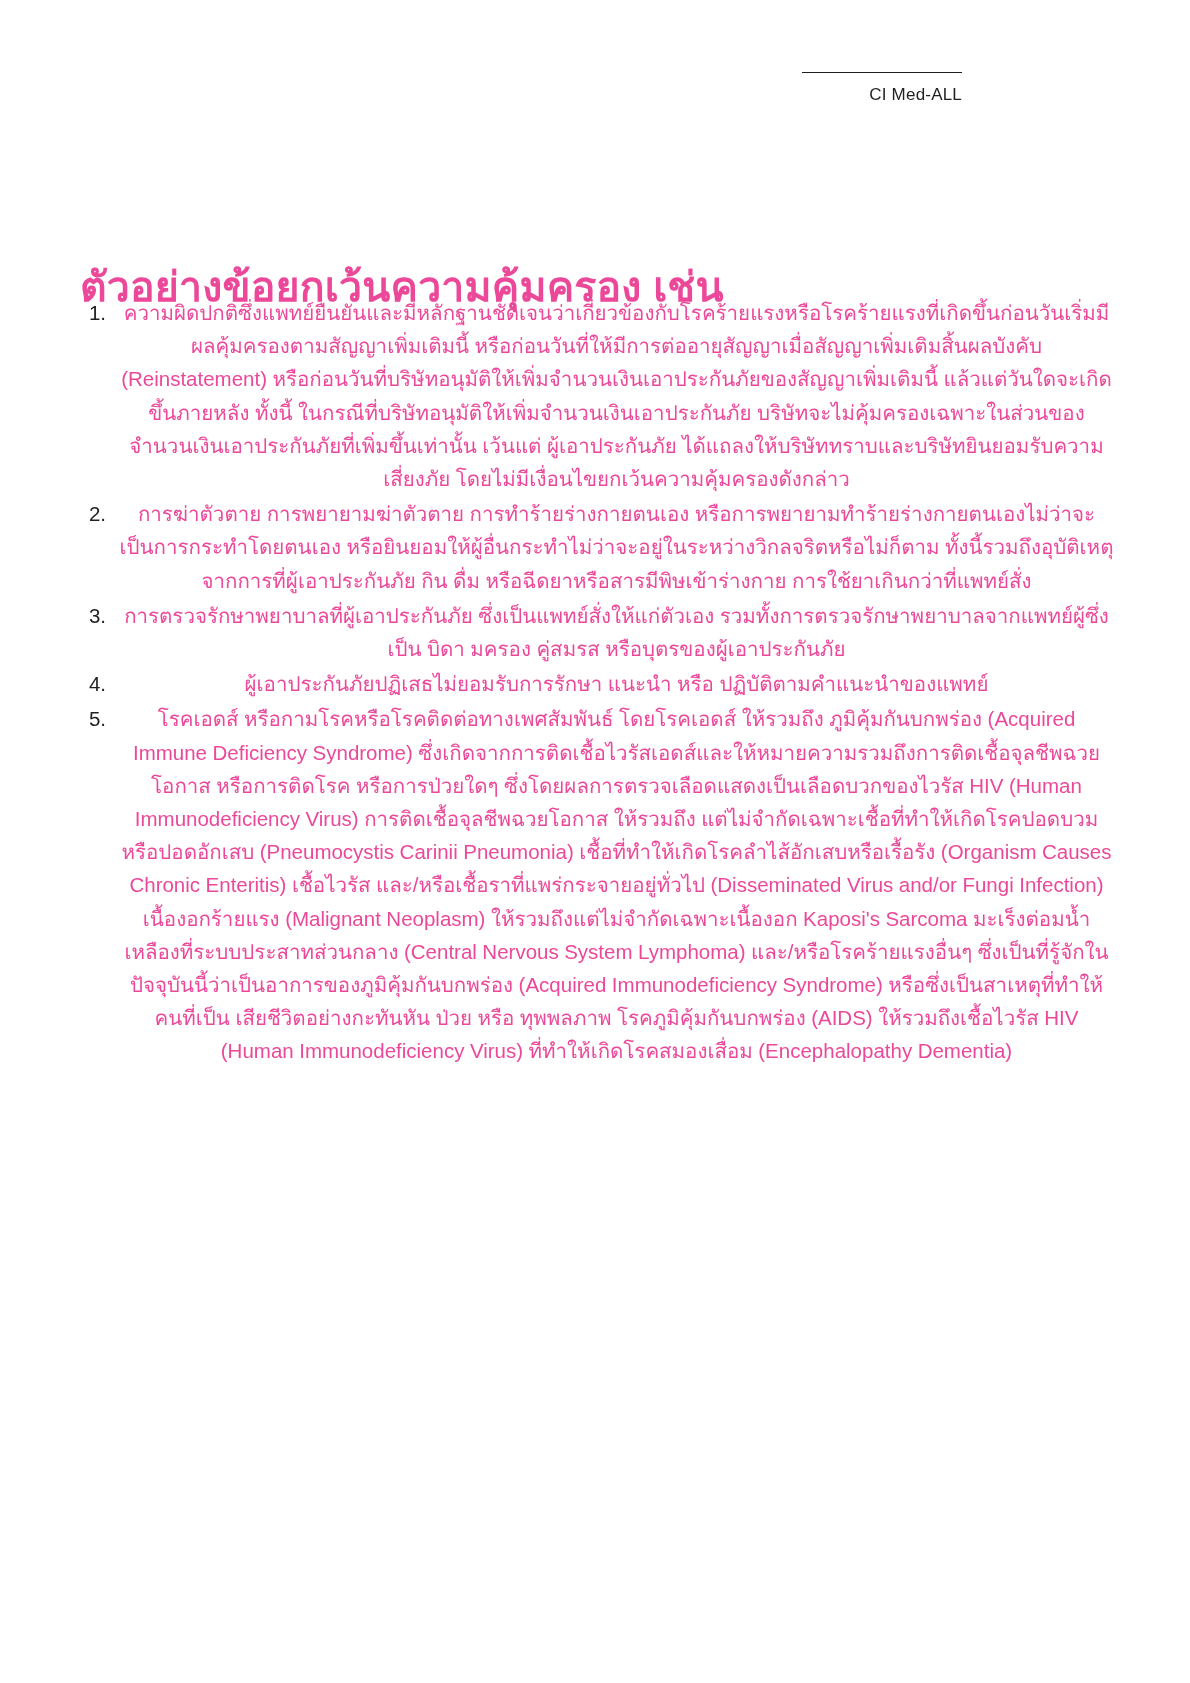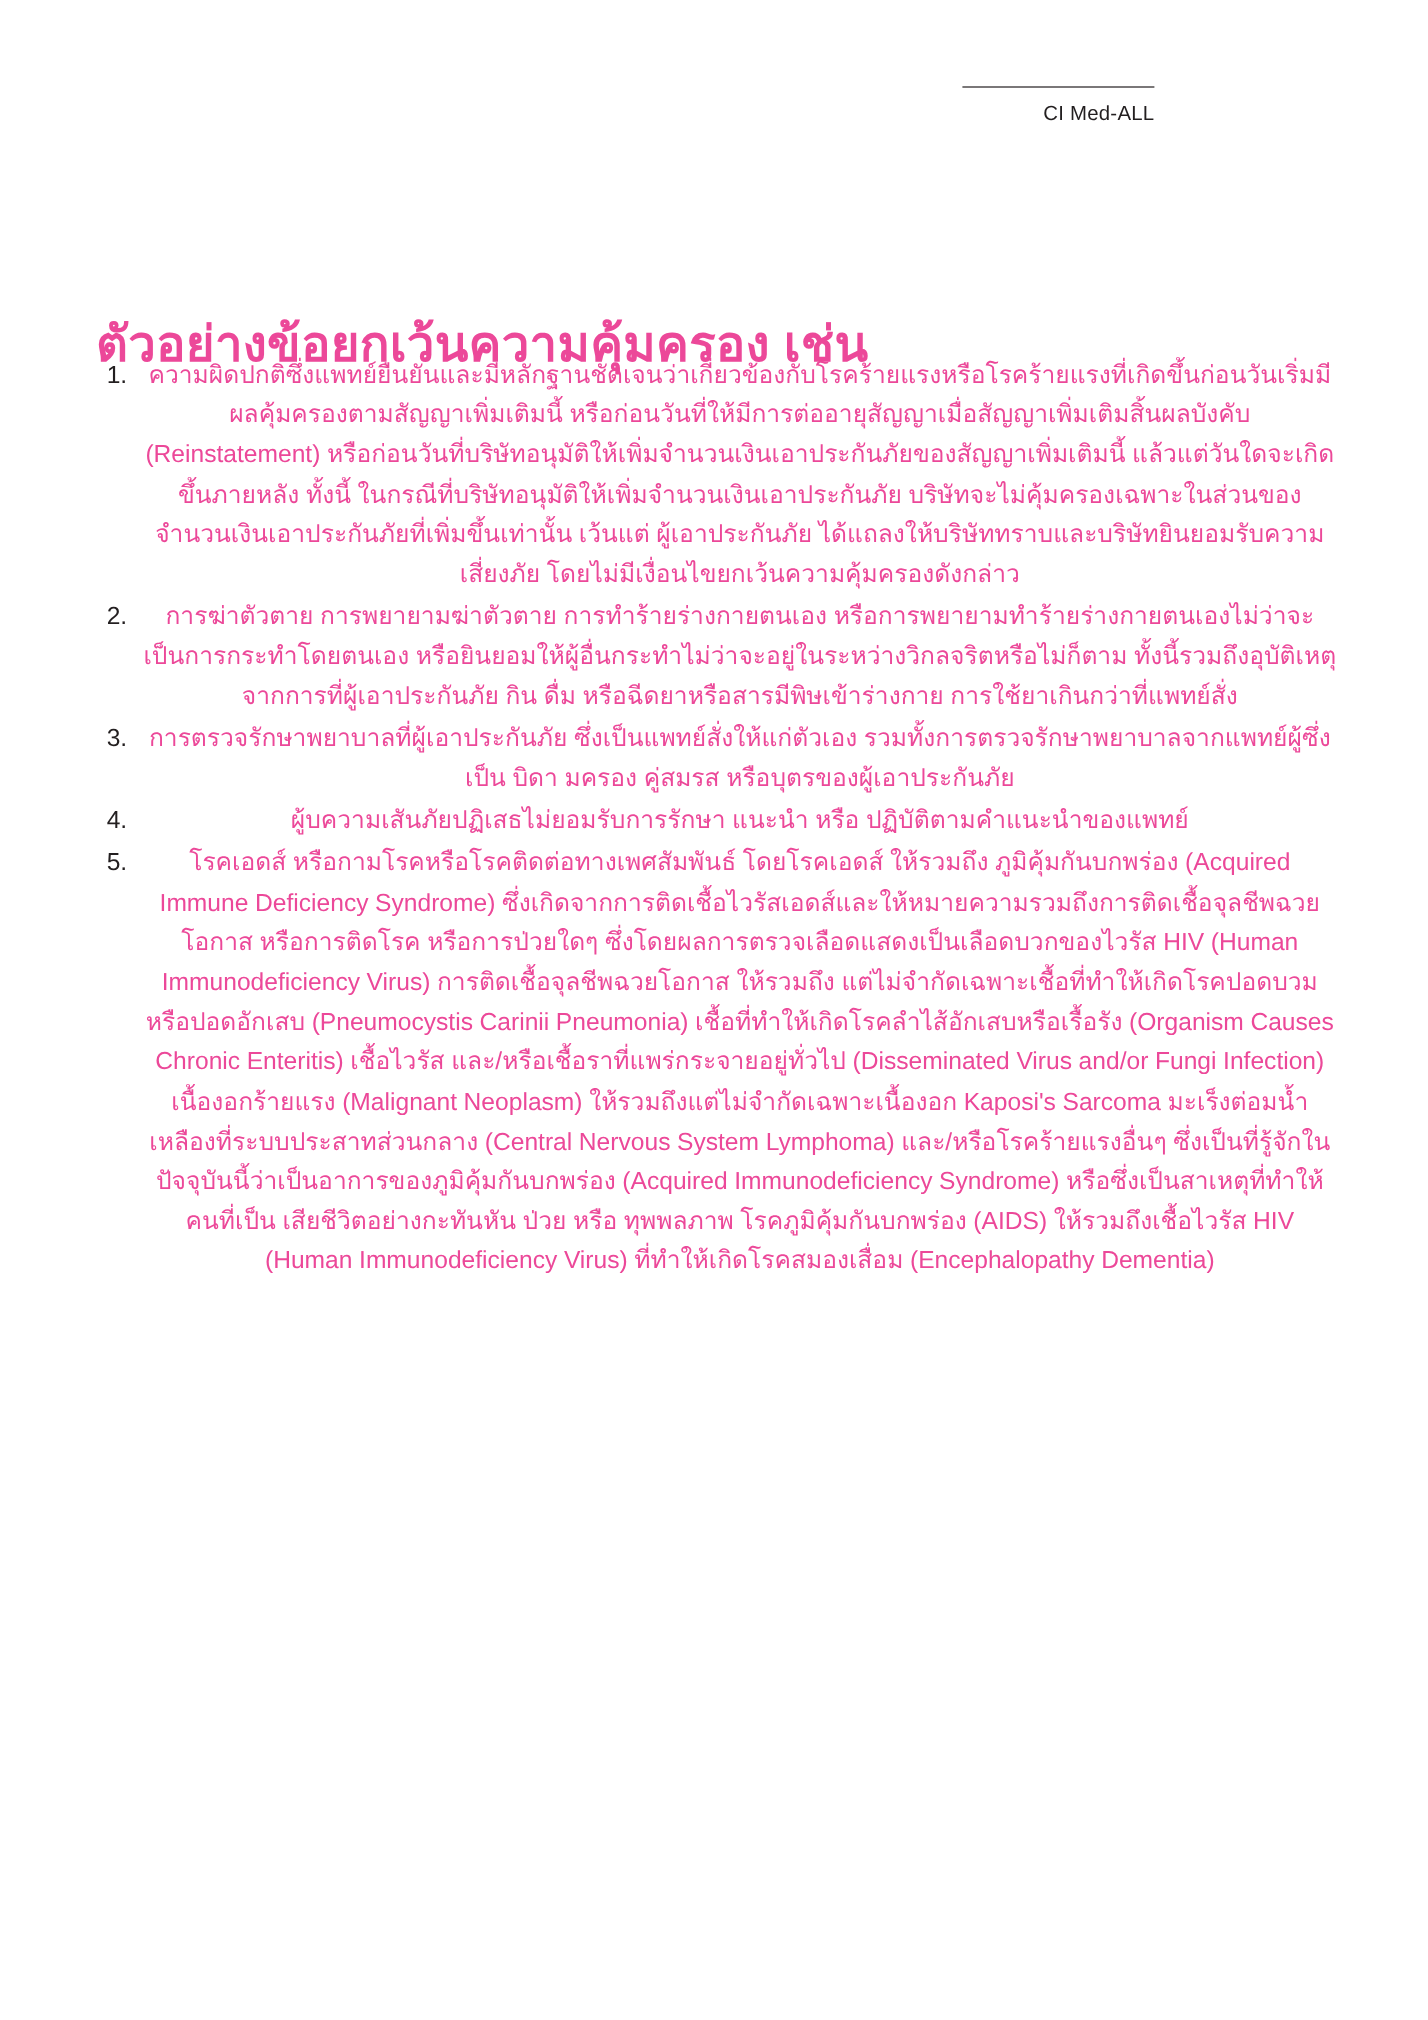--- a/index.html
+++ b/index.html
@@ -108,21 +108,21 @@
     <li class="clause-item">
       <span class="clause-num">2.</span>
       <span class="clause-text">การฆ่าตัวตาย การพยายามฆ่าตัวตาย การทำร้ายร่างกายตนเอง หรือการพยายามทำร้ายร่างกายตนเองไม่ว่าจะเป็นการกระทำโดยตนเอง หรือยินยอมให้ผู้อื่นกระทำไม่ว่าจะอยู่ในระหว่างวิกลจริตหรือไม่ก็ตาม ทั้งนี้รวมถึงอุบัติเหตุจากการที่ผู้เอาประกันภัย กิน ดื่ม หรือฉีดยาหรือสารมีพิษเข้าร่างกาย การใช้ยาเกินกว่าที่แพทย์สั่ง</span>
     </li>
     <li class="clause-item">
       <span class="clause-num">3.</span>
       <span class="clause-text">การตรวจรักษาพยาบาลที่ผู้เอาประกันภัย ซึ่งเป็นแพทย์สั่งให้แก่ตัวเอง รวมทั้งการตรวจรักษาพยาบาลจากแพทย์ผู้ซึ่งเป็น บิดา มครอง คู่สมรส หรือบุตรของผู้เอาประกันภัย</span>
     </li>
     <li class="clause-item">
       <span class="clause-num">4.</span>
-      <span class="clause-text">ผู้บความเสันภัยปฏิเสธไม่ยอมรับการรักษา แนะนำ หรือ ปฏิบัติตามคำแนะนำของแพทย์</span>
+      <span class="clause-text">ผู้เอาประกันภัยปฏิเสธไม่ยอมรับการรักษา แนะนำ หรือ ปฏิบัติตามคำแนะนำของแพทย์</span>
     </li>
     <li class="clause-item">
       <span class="clause-num">5.</span>
       <span class="clause-text">โรคเอดส์ หรือกามโรคหรือโรคติดต่อทางเพศสัมพันธ์ โดยโรคเอดส์ ให้รวมถึง ภูมิคุ้มกันบกพร่อง (Acquired Immune Deficiency Syndrome) ซึ่งเกิดจากการติดเชื้อไวรัสเอดส์และให้หมายความรวมถึงการติดเชื้อจุลชีพฉวยโอกาส หรือการติดโรค หรือการป่วยใดๆ ซึ่งโดยผลการตรวจเลือดแสดงเป็นเลือดบวกของไวรัส HIV (Human Immunodeficiency Virus) การติดเชื้อจุลชีพฉวยโอกาส ให้รวมถึง แต่ไม่จำกัดเฉพาะเชื้อที่ทำให้เกิดโรคปอดบวม หรือปอดอักเสบ (Pneumocystis Carinii Pneumonia) เชื้อที่ทำให้เกิดโรคลำไส้อักเสบหรือเรื้อรัง (Organism Causes Chronic Enteritis) เชื้อไวรัส และ/หรือเชื้อราที่แพร่กระจายอยู่ทั่วไป (Disseminated Virus and/or Fungi Infection) เนื้องอกร้ายแรง (Malignant Neoplasm) ให้รวมถึงแต่ไม่จำกัดเฉพาะเนื้องอก Kaposi's Sarcoma มะเร็งต่อมน้ำเหลืองที่ระบบประสาทส่วนกลาง (Central Nervous System Lymphoma) และ/หรือโรคร้ายแรงอื่นๆ ซึ่งเป็นที่รู้จักในปัจจุบันนี้ว่าเป็นอาการของภูมิคุ้มกันบกพร่อง (Acquired Immunodeficiency Syndrome) หรือซึ่งเป็นสาเหตุที่ทำให้คนที่เป็น เสียชีวิตอย่างกะทันหัน ป่วย หรือ ทุพพลภาพ โรคภูมิคุ้มกันบกพร่อง (AIDS) ให้รวมถึงเชื้อไวรัส HIV (Human Immunodeficiency Virus) ที่ทำให้เกิดโรคสมองเสื่อม (Encephalopathy Dementia)</span>
     </li>
   </ol>
 
 </div>
 
 </body></html>

